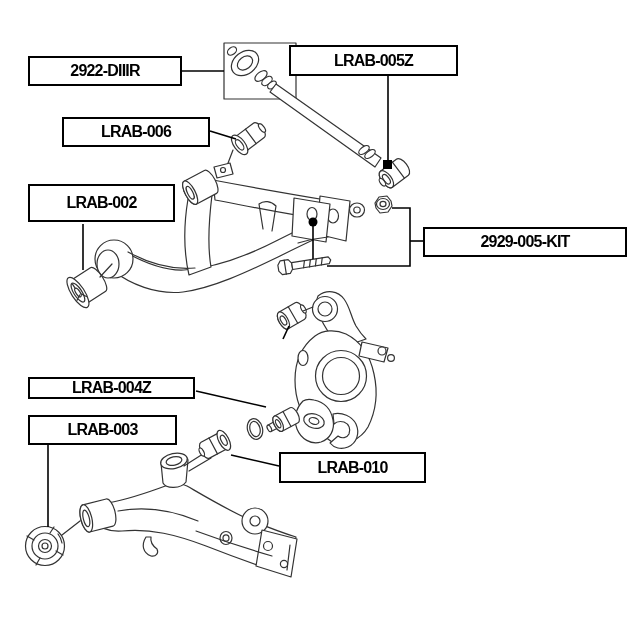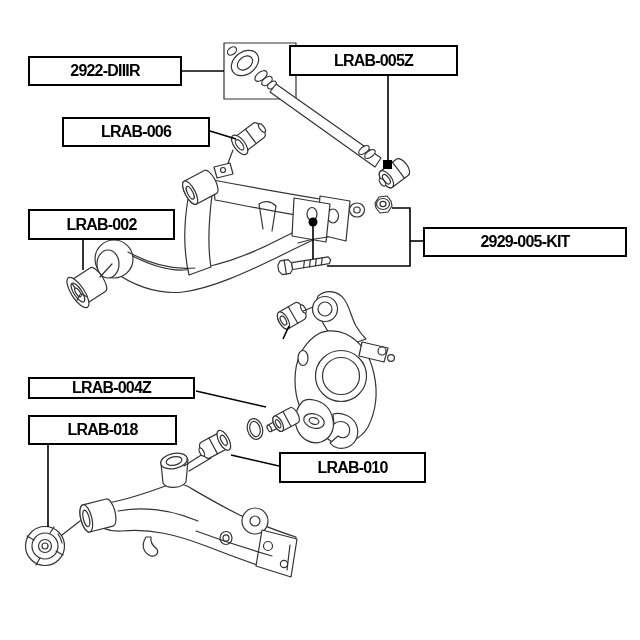--- a/index.html
+++ b/index.html
@@ -211,19 +211,19 @@
     <line class="cn" x1="283" y1="339" x2="289" y2="326"></line>
     <line class="cn" x1="196" y1="391" x2="266" y2="407"></line>
     <line class="cn" x1="48" y1="445" x2="48" y2="527"></line>
     <line class="cn" x1="279" y1="466" x2="231" y2="455"></line>
   </g>
 </svg>
 
 <div class="plabel" style="left:28px;top:56px;width:154px;height:30px">2922-DIIIR</div>
 <div class="plabel" style="left:289px;top:45px;width:169px;height:31px">LRAB-005Z</div>
 <div class="plabel" style="left:62px;top:117px;width:148px;height:30px">LRAB-006</div>
-<div class="plabel" style="left:28px;top:209px;width:147px;height:31px">LRAB-002</div>
+<div class="plabel" style="left:28px;top:184px;width:147px;height:38px">LRAB-002</div>
 <div class="plabel" style="left:423px;top:227px;width:204px;height:30px">2929-005-KIT</div>
 <div class="plabel" style="left:28px;top:377px;width:167px;height:22px">LRAB-004Z</div>
-<div class="plabel" style="left:28px;top:415px;width:149px;height:30px">LRAB-018</div>
+<div class="plabel" style="left:28px;top:415px;width:149px;height:30px">LRAB-003</div>
 <div class="plabel" style="left:279px;top:452px;width:147px;height:31px">LRAB-010</div>
 
 </div>
 
 </body></html>

